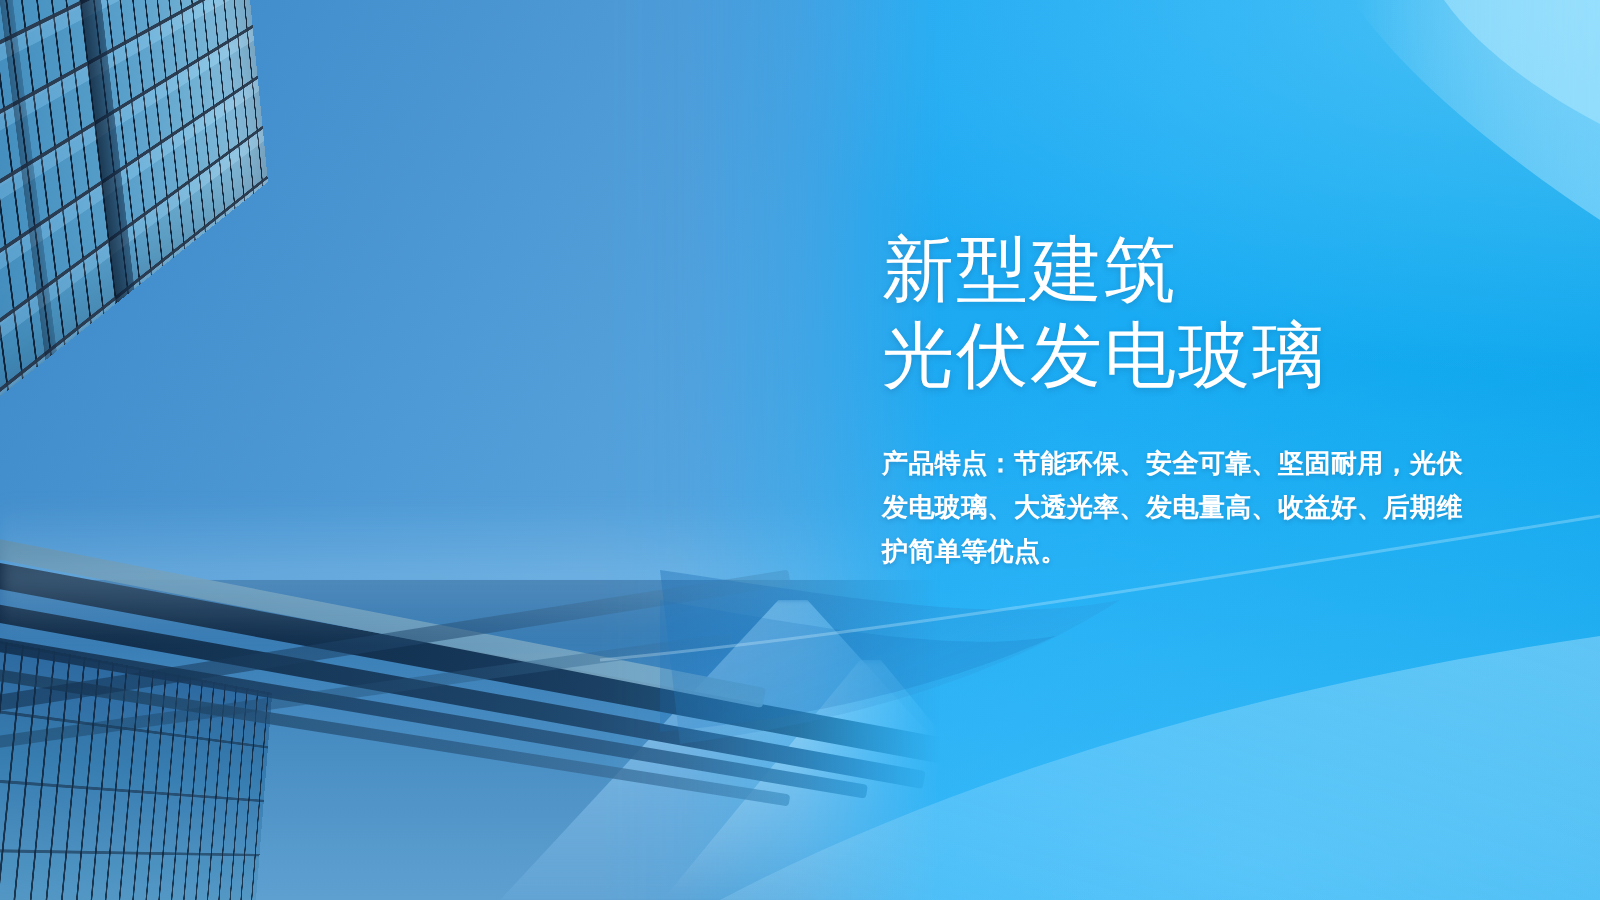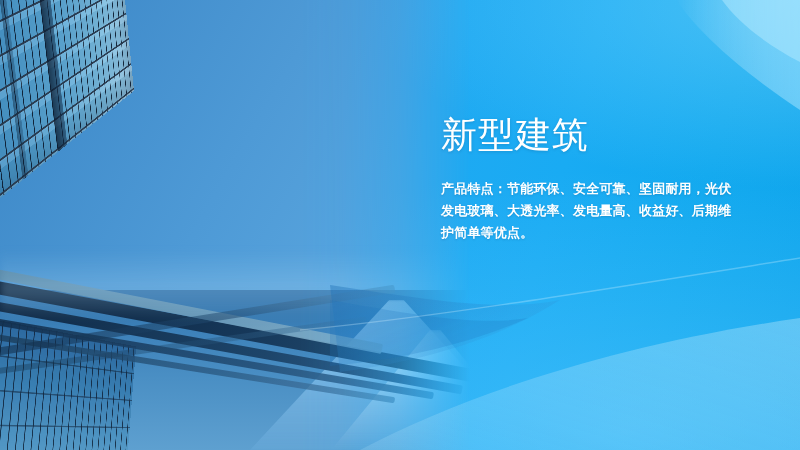--- a/index.html
+++ b/index.html
@@ -279,16 +279,17 @@
     <path d="M360,450 C470,392 620,344 800,318 L800,450 Z" fill="url(#wv2)"></path>
 
     <path d="M330,285 C430,300 500,312 560,300 C500,338 430,360 340,372 Z" fill="url(#wv3)"></path>
     <path d="M330,300 C420,316 480,326 528,318 C470,344 400,360 330,366 Z" fill="#1a74bb" opacity=".22"></path>
 
     <path d="M300,330 C430,318 600,290 800,258" fill="none" stroke="#d8f2ff" stroke-opacity=".30" stroke-width="1.5"></path>
   </svg>
 
   <div class="copy">
     <div class="headline">新型建筑</div>
+    <div class="headline">光伏发电玻璃</div>
     <div class="subcopy">产品特点：节能环保、安全可靠、坚固耐用，光伏发电玻璃、大透光率、发电量高、收益好、后期维护简单等优点。</div>
   </div>
 
 </div>
 
 </body></html>

